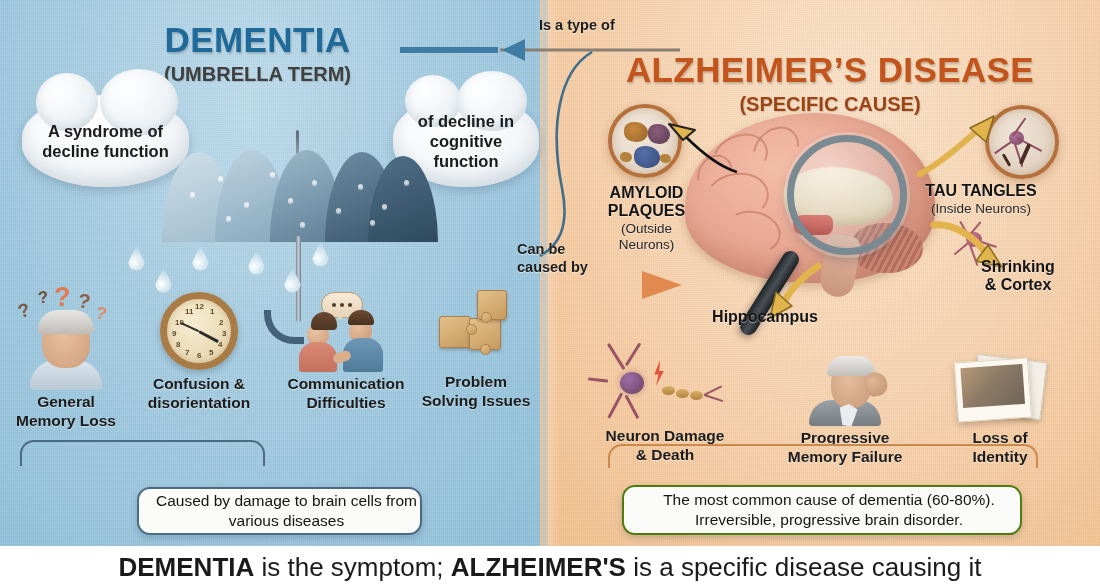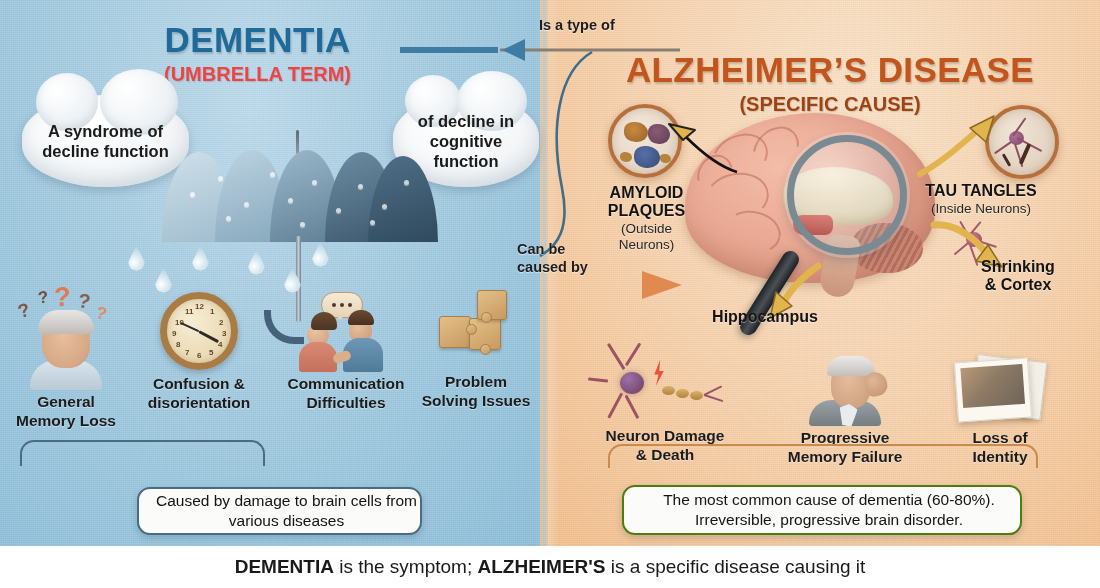--- a/index.html
+++ b/index.html
@@ -45,21 +45,21 @@
   }
   .title .main {
     font-size: 35px; font-weight: bold; letter-spacing: .4px;
     text-shadow: 1px 2px 2px rgba(0,0,0,.18);
   }
   .title .sub {
     font-size: 20px; font-weight: bold; margin-top: 7px;
     text-shadow: 1px 1px 1px rgba(0,0,0,.14);
   }
   #title-left { left: 20px; top: 22px; width: 475px; color: #1f6a99; }
-  #title-left .sub { color: #ef4444; }
+  #title-left .sub { color: #404040; }
   #title-right { left: 590px; top: 22px; width: 480px; color: #c2541c; margin-top: 30px; }
   #title-right .sub { color: #9d4417; }
 
   
   .conn-label {
     position: absolute; font-size: 14.5px; color: #1d1d1d; font-weight: 600;
     text-shadow: 0 1px 1px rgba(255,255,255,.6);
   }
   #conn-type { left: 495px; top: 17px; margin-left: 44px; }
   #conn-cause { left: 517px; top: 240px; width: 90px; line-height: 1.25; }
@@ -255,21 +255,21 @@
     border-color: #4b6b82; }
   #brace-right { left: 608px; top: 444px; width: 430px; height: 24px;
     border-color: #c98a4c; }
 
   
   #footer {
     position: absolute; left: 0; top: 546px; width: 1100px; height: 42px;
     background: #ffffff;
     display: flex; align-items: center; justify-content: center;
   }
-  #footer .ftxt { font-size: 19px; color: #1a1a1a; }
+  #footer .ftxt { font-size: 26px; color: #1a1a1a; }
   #footer b { font-weight: bold; }
   .footer-stripe { position: absolute; top: 546px; height: 7px; }
   .fs-left { left: 0; width: 556px; background: linear-gradient(to right,#9ec9de,#7eb4cf); }
   .fs-right { left: 556px; width: 544px; background: linear-gradient(to right,#f6cfa4,#f3bd85); }
 </style>
 </head>
 <body>
 
 <div id="infographic">
 

